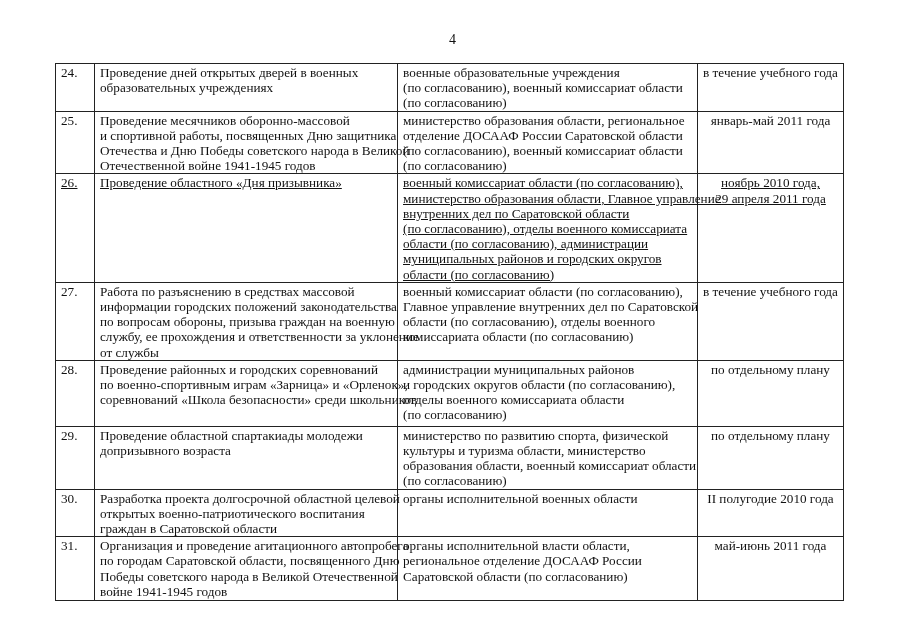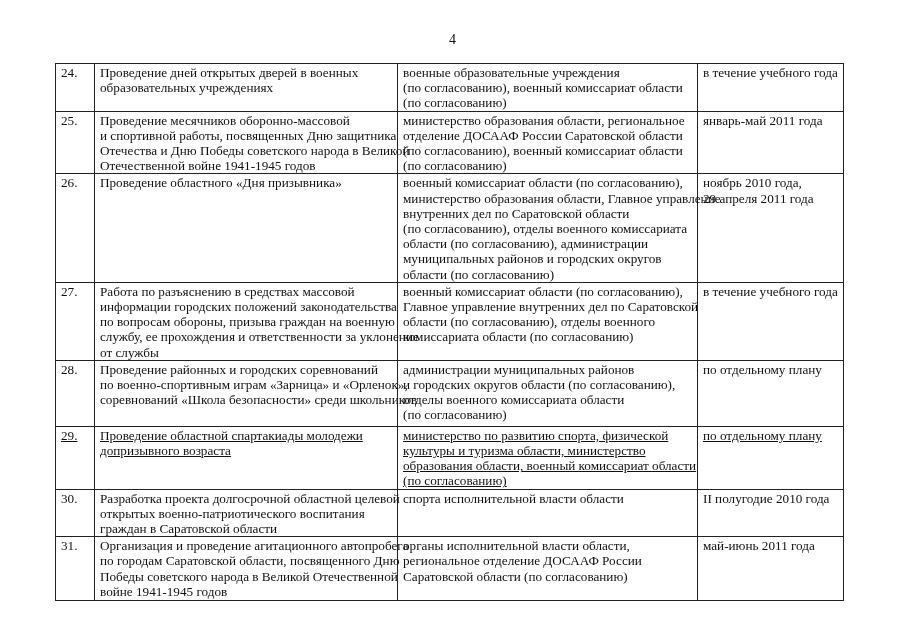--- a/index.html
+++ b/index.html
@@ -9,21 +9,21 @@
                  font-size: 14px; }
   table.plan { position: absolute; left: 55px; top: 63px; border-collapse: collapse;
                table-layout: fixed; width: 788px; }
   table.plan td { border: 1.3px solid #222; vertical-align: top; font-size: 13.2px;
                   line-height: 15.2px; padding: 1px 5px 0 5px; }
   col.c-num { width: 39px; }
   col.c-event { width: 303px; }
   col.c-resp { width: 300px; }
   col.c-date { width: 146px; }
   td.num { padding-left: 8px; }
-  td.date { text-align: left; }
+  td.date { text-align: center; }
   .line { display: block; white-space: nowrap; }
 </style>
 </head>
 <body>
 
 <div class="page-number">4</div>
 
 <table class="plan">
   <colgroup>
     <col class="c-num">
@@ -58,21 +58,21 @@
         <td>
           <span class="line">министерство образования области, региональное</span>
           <span class="line">отделение ДОСААФ России Саратовской области</span>
           <span class="line">(по согласованию), военный комиссариат области</span>
           <span class="line">(по согласованию)</span>
         </td>
         <td class="date">
           <span class="line">январь-май 2011 года</span>
         </td>
       </tr>
-      <tr style="height: 107px;">
+      <tr style="height: 107px; text-decoration: underline;">
         <td class="num">26.</td>
         <td>
           <span class="line">Проведение областного «Дня призывника»</span>
         </td>
         <td>
           <span class="line">военный комиссариат области (по согласованию),</span>
           <span class="line">министерство образования области, Главное управление</span>
           <span class="line">внутренних дел по Саратовской области</span>
           <span class="line">(по согласованию), отделы военного комиссариата</span>
           <span class="line">области (по согласованию), администрации</span>
@@ -113,21 +113,21 @@
         <td>
           <span class="line">администрации муниципальных районов</span>
           <span class="line">и городских округов области (по согласованию),</span>
           <span class="line">отделы военного комиссариата области</span>
           <span class="line">(по согласованию)</span>
         </td>
         <td class="date">
           <span class="line">по отдельному плану</span>
         </td>
       </tr>
-      <tr style="height: 60px; text-decoration: underline;">
+      <tr style="height: 60px;">
         <td class="num">29.</td>
         <td>
           <span class="line">Проведение областной спартакиады молодежи</span>
           <span class="line">допризывного возраста</span>
         </td>
         <td>
           <span class="line">министерство по развитию спорта, физической</span>
           <span class="line">культуры и туризма области, министерство</span>
           <span class="line">образования области, военный комиссариат области</span>
           <span class="line">(по согласованию)</span>
@@ -137,21 +137,21 @@
         </td>
       </tr>
       <tr style="height: 45px; margin-top: 40px;">
         <td class="num">30.</td>
         <td>
           <span class="line">Разработка проекта долгосрочной областной целевой</span>
           <span class="line">открытых военно-патриотического воспитания</span>
           <span class="line">граждан в Саратовской области</span>
         </td>
         <td>
-          <span class="line">спорта исполнительной власти области</span>
+          <span class="line">органы исполнительной военных области</span>
         </td>
         <td class="date">
           <span class="line">II полугодие 2010 года</span>
         </td>
       </tr>
       <tr style="height: 64px; margin-left: 18px;">
         <td class="num">31.</td>
         <td>
           <span class="line">Организация и проведение агитационного автопробега</span>
           <span class="line">по городам Саратовской области, посвященного Дню</span>

